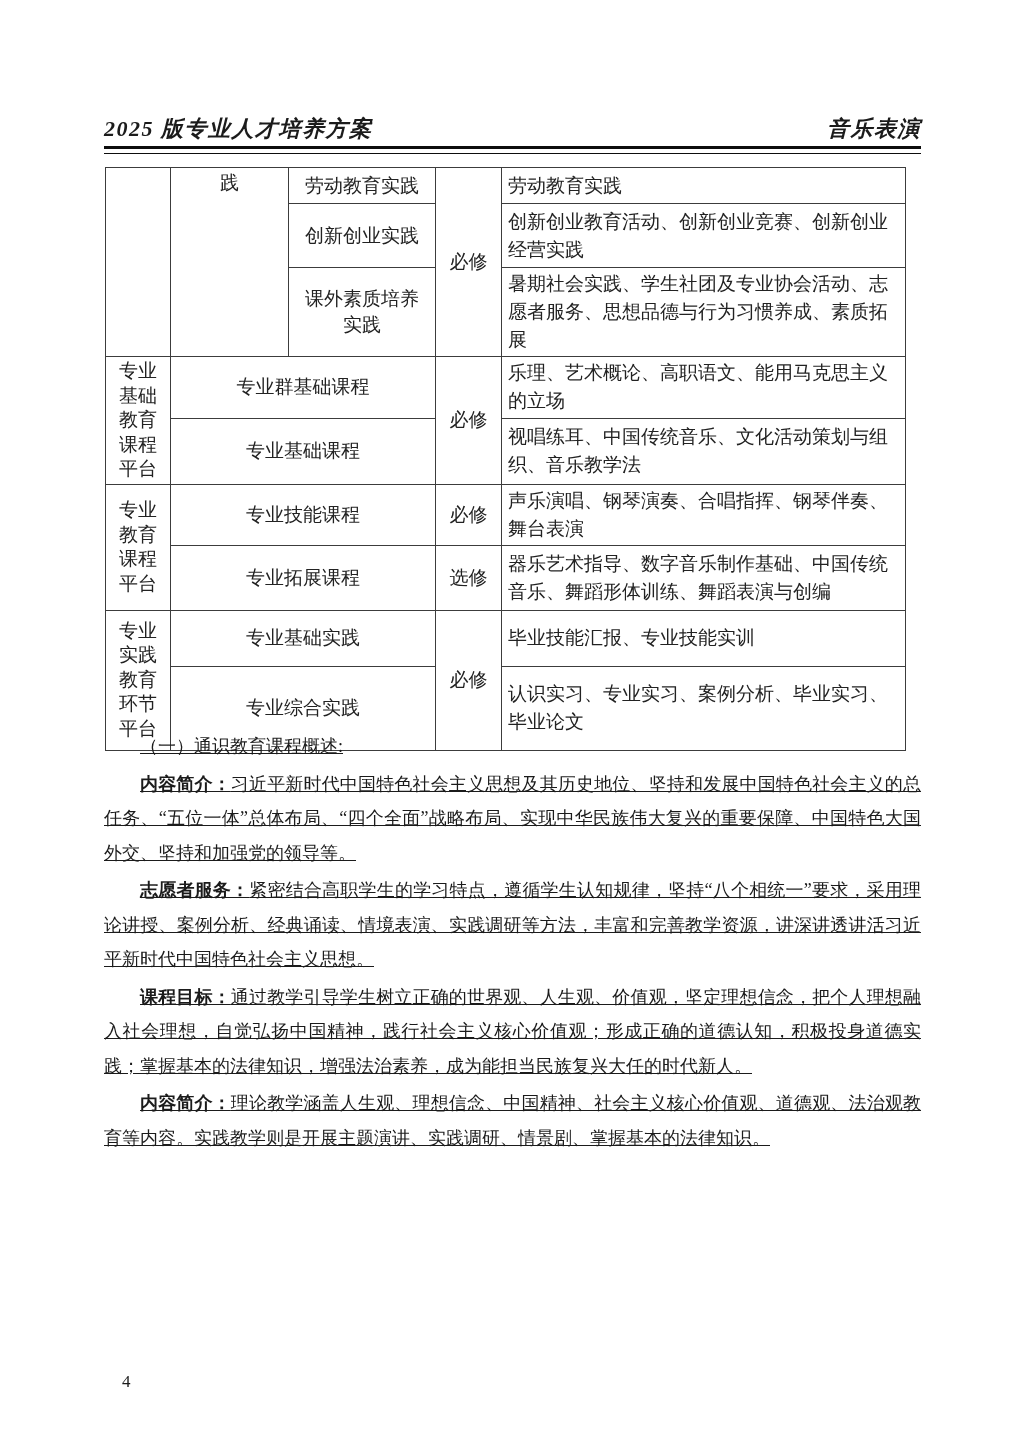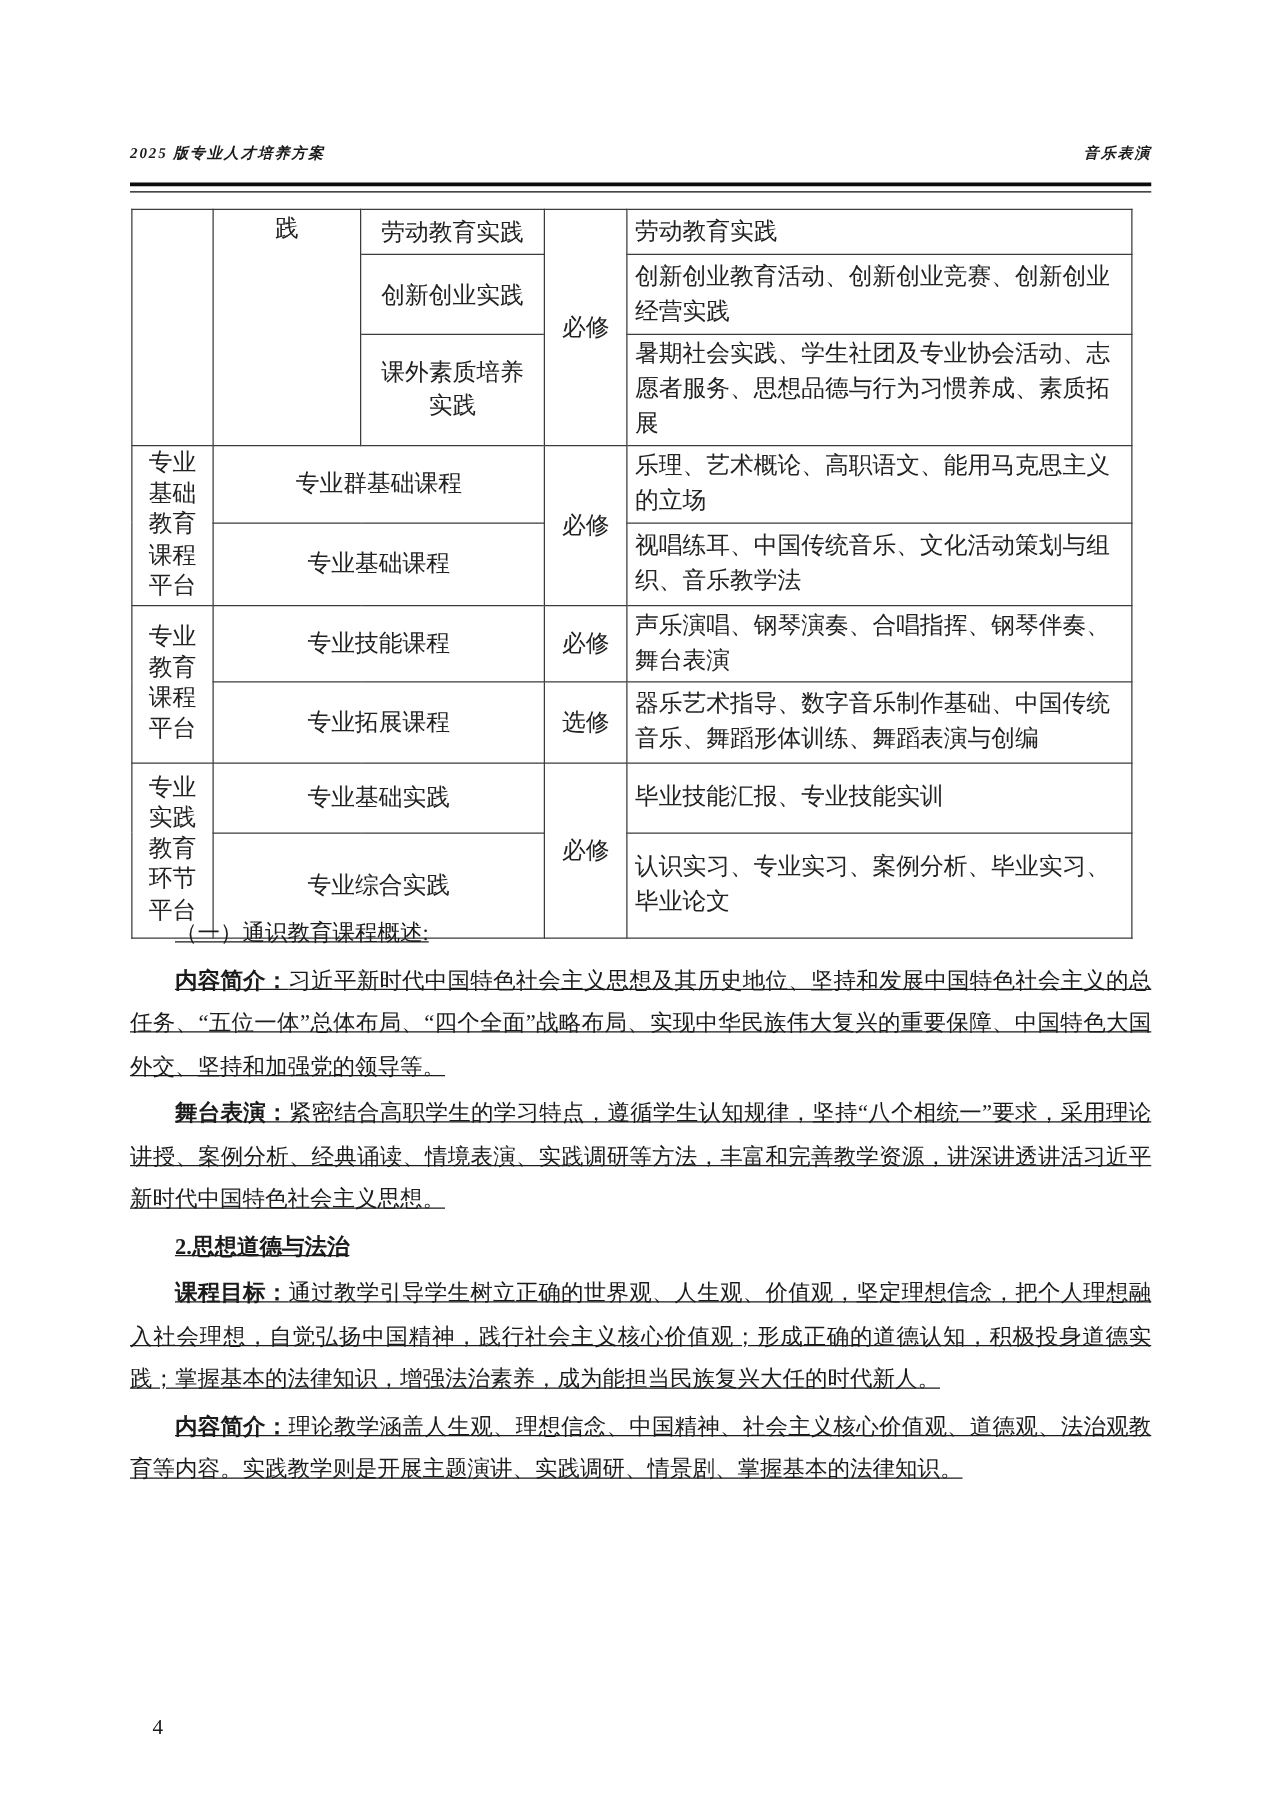--- a/index.html
+++ b/index.html
@@ -13,21 +13,21 @@
     overflow:hidden;
   }
   
   .hdr {
     position:absolute;
     left:104px; top:114px;
     width:817px;
     display:flex;
     justify-content:space-between;
     align-items:baseline;
-    font-size:12px;
+    font-size:22px;
     font-weight:bold;
     font-style:italic;
     letter-spacing:1.5px;
   }
   .hdr-rule {
     position:absolute;
     left:104px; top:146px;
     width:817px;
     height:8px;
     box-sizing:border-box;
@@ -158,21 +158,20 @@
       <tr class="r9">
         <td class="center" colspan="2">专业综合实践</td>
         <td class="desc">认识实习、专业实习、案例分析、毕业实习、毕业论文</td>
       </tr>
     </tbody>
   </table>
 
   <div class="bodytext">
     <p class="para">（一）通识教育课程概述:</p>
     <p class="para"><span class="lbl">内容简介：</span><span>习近平新时代中国特色社会主义思想及其历史地位、坚持和发展中国特色社会主义的总任务、“五位一体”总体布局、“四个全面”战略布局、实现中华民族伟大复兴的重要保障、中国特色大国外交、坚持和加强党的领导等。</span></p>
-    <p class="para"><span class="lbl">舞台表演：</span><span>紧密结合高职学生的学习特点，遵循学生认知规律，坚持“八个相统一”要求，采用理论讲授、案例分析、经典诵读、情境表演、实践调研等方法，丰富和完善教学资源，讲深讲透讲活习近平新时代中国特色社会主义思想。</span></p>
-    <p class="para heading">2.思想道德与法治</p>
+    <p class="para"><span class="lbl">志愿者服务：</span><span>紧密结合高职学生的学习特点，遵循学生认知规律，坚持“八个相统一”要求，采用理论讲授、案例分析、经典诵读、情境表演、实践调研等方法，丰富和完善教学资源，讲深讲透讲活习近平新时代中国特色社会主义思想。</span></p>
     <p class="para"><span class="lbl">课程目标：</span><span>通过教学引导学生树立正确的世界观、人生观、价值观，坚定理想信念，把个人理想融入社会理想，自觉弘扬中国精神，践行社会主义核心价值观；形成正确的道德认知，积极投身道德实践；掌握基本的法律知识，增强法治素养，成为能担当民族复兴大任的时代新人。</span></p>
     <p class="para"><span class="lbl">内容简介：</span><span>理论教学涵盖人生观、理想信念、中国精神、社会主义核心价值观、道德观、法治观教育等内容。实践教学则是开展主题演讲、实践调研、情景剧、掌握基本的法律知识。</span></p>
   </div>
 
   <div class="pagenum">4</div>
 
 </div>
 
 </body></html>

